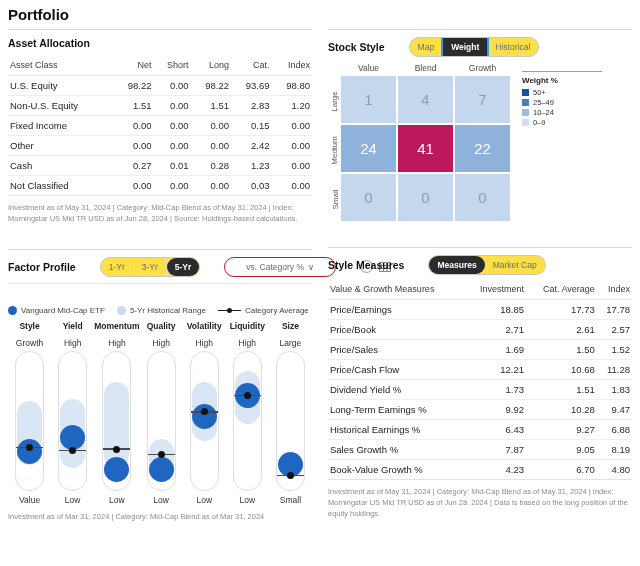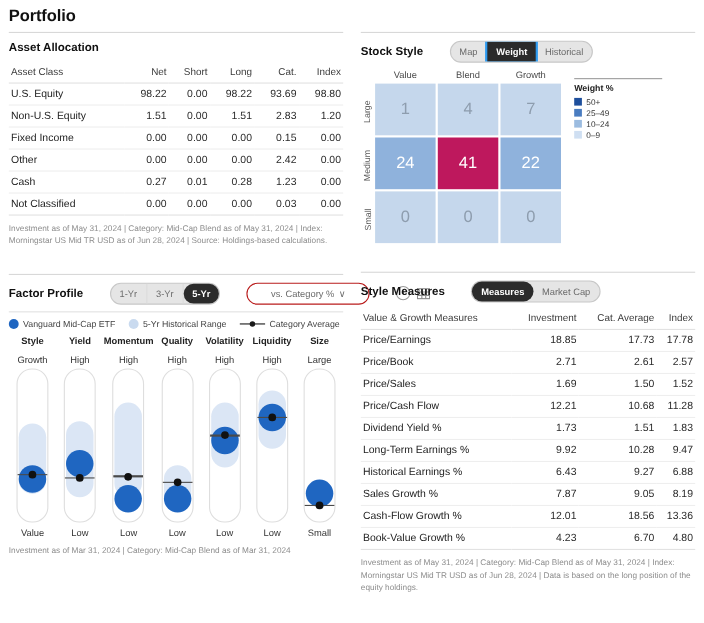--- a/index.html
+++ b/index.html
@@ -49,21 +49,21 @@
   .panel-head-row .panel-title { margin: 0; white-space: nowrap; }
 
   
   .pill {
     display: inline-flex;
     align-items: center;
     border: 1px solid #c7c7c7;
     border-radius: 11px;
     height: 18px;
     overflow: hidden;
-    background: #e5e5e5;
+    background: #fde047;
   }
   .pill .seg {
     font-size: 8.5px;
     color: #6b6b6b;
     padding: 0 8px;
     height: 18px;
     line-height: 18px;
     white-space: nowrap;
     border-right: 1px solid #dcdcdc;
   }
@@ -193,21 +193,21 @@
   .legend-item { display: flex; align-items: center; gap: 4px; margin-bottom: 1px; }
   .legend-swatch { width: 7px; height: 7px; }
   .legend-label { font-size: 7.5px; color: #333; }
 
   
   .fp-legend {
     display: flex;
     align-items: center;
     gap: 12px;
     border-top: 1px solid #e2e2e2;
-    padding-top: 6px;
+    padding-top: 22px;
     margin-top: 2px;
     font-size: 8px;
     color: #444;
   }
   .fp-legend .li { display: flex; align-items: center; gap: 4px; }
   .dot-big { width: 9px; height: 9px; border-radius: 50%; background: #1f66c1; }
   .dot-pale { width: 9px; height: 9px; border-radius: 50%; background: #c9daef; }
   .cat-marker { display: flex; align-items: center; }
   .cat-marker .bar { width: 11px; height: 1.5px; background: #1a1a1a; }
   .cat-marker .knob { width: 5px; height: 5px; border-radius: 50%; background: #1a1a1a; margin: 0 -2px; }
@@ -617,26 +617,20 @@
               <td>9.27</td>
               <td>6.88</td>
             </tr>
             <tr>
               <td class="first">Sales Growth %</td>
               <td>7.87</td>
               <td>9.05</td>
               <td>8.19</td>
             </tr>
             <tr>
-              <td class="first">Cash-Flow Growth %</td>
-              <td>12.01</td>
-              <td>18.56</td>
-              <td>13.36</td>
-            </tr>
-            <tr>
               <td class="first">Book-Value Growth %</td>
               <td>4.23</td>
               <td>6.70</td>
               <td>4.80</td>
             </tr>
           </tbody>
       </table>
       <div class="footnote">Investment as of May 31, 2024 | Category: Mid-Cap Blend as of May 31, 2024 | Index: Morningstar US Mid TR USD as of Jun 28, 2024 | Data is based on the long position of the equity holdings.</div>
     </div>
   </div>

